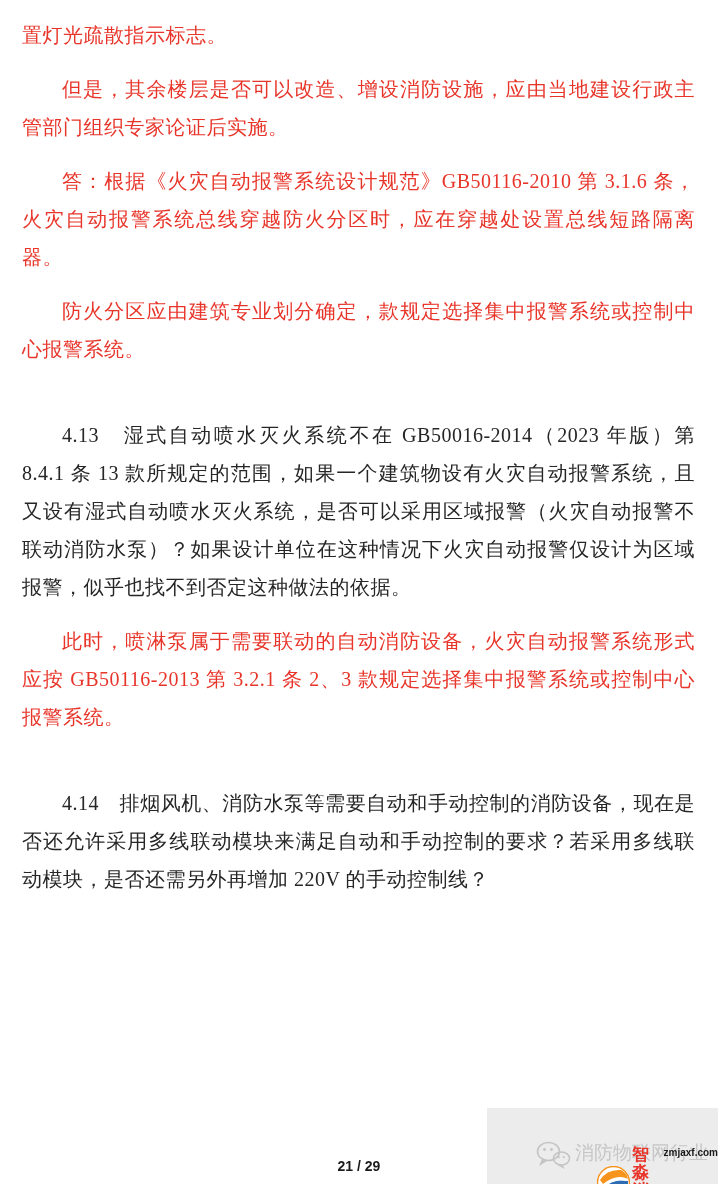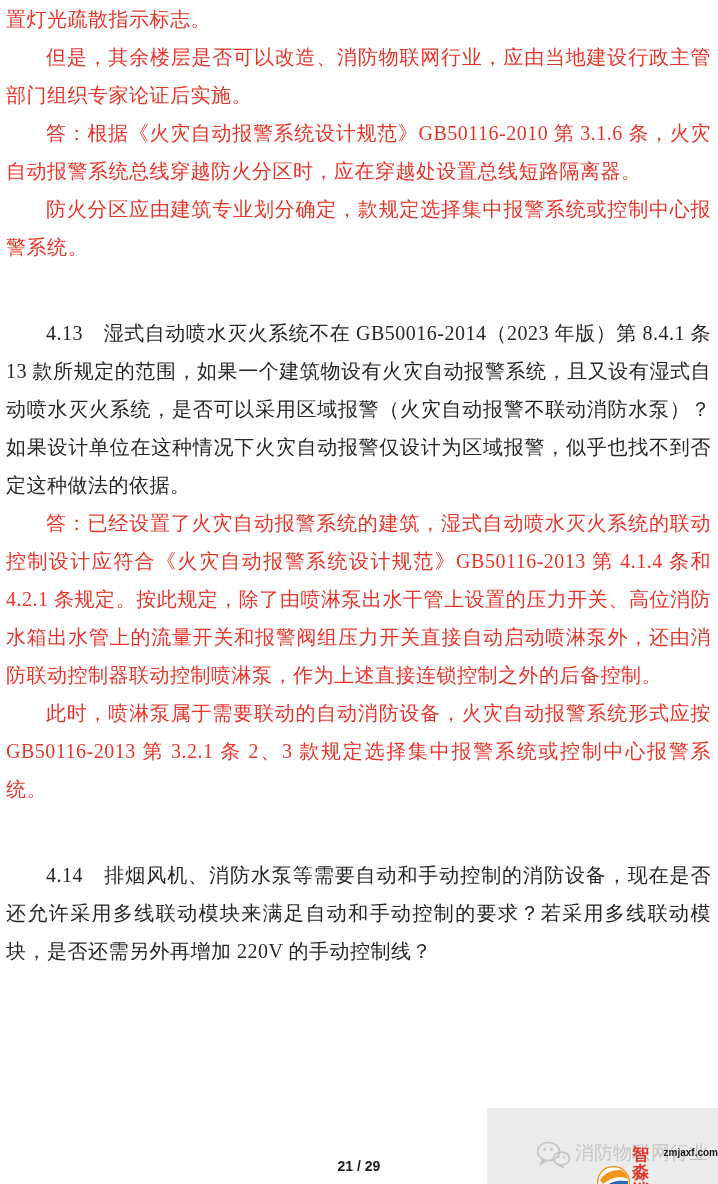--- a/index.html
+++ b/index.html
@@ -13,21 +13,21 @@
   }
   .content {
     position: absolute;
     top: 0; left: 6px; right: 7px;
     font-size: 20px;
     line-height: 38px;
     text-align: justify;
     color: #262626;
     letter-spacing: 0.5px;
   }
-  .content p { margin: 0; text-indent: 2em; }
+  .content p { margin: 16px; text-indent: 2em; }
   .content p.noindent { text-indent: 0; }
   .content p.section { margin-top: 48px; }
   .content p.red { color: #e8352a; }
 
   .pageno {
     position: absolute;
     bottom: 10px; left: 0;
     width: 100%;
     text-align: center;
     font-family: "Liberation Sans", "DejaVu Sans", sans-serif;
@@ -78,25 +78,24 @@
     font-family: "Liberation Sans", "DejaVu Sans", sans-serif;
   }
 </style>
 </head>
 <body>
 
 <div class="page">
 
   <div class="content">
     <p class="red noindent">置灯光疏散指示标志。</p>
-    <p class="red">但是，其余楼层是否可以改造、消防物联网行业，应由当地建设行政主管部门组织专家论证后实施。</p>
+    <p class="red">但是，其余楼层是否可以改造、增设消防设施，应由当地建设行政主管部门组织专家论证后实施。</p>
     <p class="red">答：根据《火灾自动报警系统设计规范》GB50116-2010 第 3.1.6 条，火灾自动报警系统总线穿越防火分区时，应在穿越处设置总线短路隔离器。</p>
     <p class="red">防火分区应由建筑专业划分确定，款规定选择集中报警系统或控制中心报警系统。</p>
     <p class="section">4.13　湿式自动喷水灭火系统不在 GB50016-2014（2023 年版）第 8.4.1 条 13 款所规定的范围，如果一个建筑物设有火灾自动报警系统，且又设有湿式自动喷水灭火系统，是否可以采用区域报警（火灾自动报警不联动消防水泵）？如果设计单位在这种情况下火灾自动报警仅设计为区域报警，似乎也找不到否定这种做法的依据。</p>
-    <p class="red">答：已经设置了火灾自动报警系统的建筑，湿式自动喷水灭火系统的联动控制设计应符合《火灾自动报警系统设计规范》GB50116-2013 第 4.1.4 条和 4.2.1 条规定。按此规定，除了由喷淋泵出水干管上设置的压力开关、高位消防水箱出水管上的流量开关和报警阀组压力开关直接自动启动喷淋泵外，还由消防联动控制器联动控制喷淋泵，作为上述直接连锁控制之外的后备控制。</p>
     <p class="red">此时，喷淋泵属于需要联动的自动消防设备，火灾自动报警系统形式应按 GB50116-2013 第 3.2.1 条 2、3 款规定选择集中报警系统或控制中心报警系统。</p>
     <p class="section">4.14　排烟风机、消防水泵等需要自动和手动控制的消防设备，现在是否还允许采用多线联动模块来满足自动和手动控制的要求？若采用多线联动模块，是否还需另外再增加 220V 的手动控制线？</p>
   </div>
 
   <div class="pageno">21 / 29</div>
 
   <div class="watermark">
     <span class="wm-chat-icon">
       <svg width="36" height="30" viewBox="0 0 36 30">
         <g fill="none" stroke="#c4c4c4" stroke-width="1.6">

